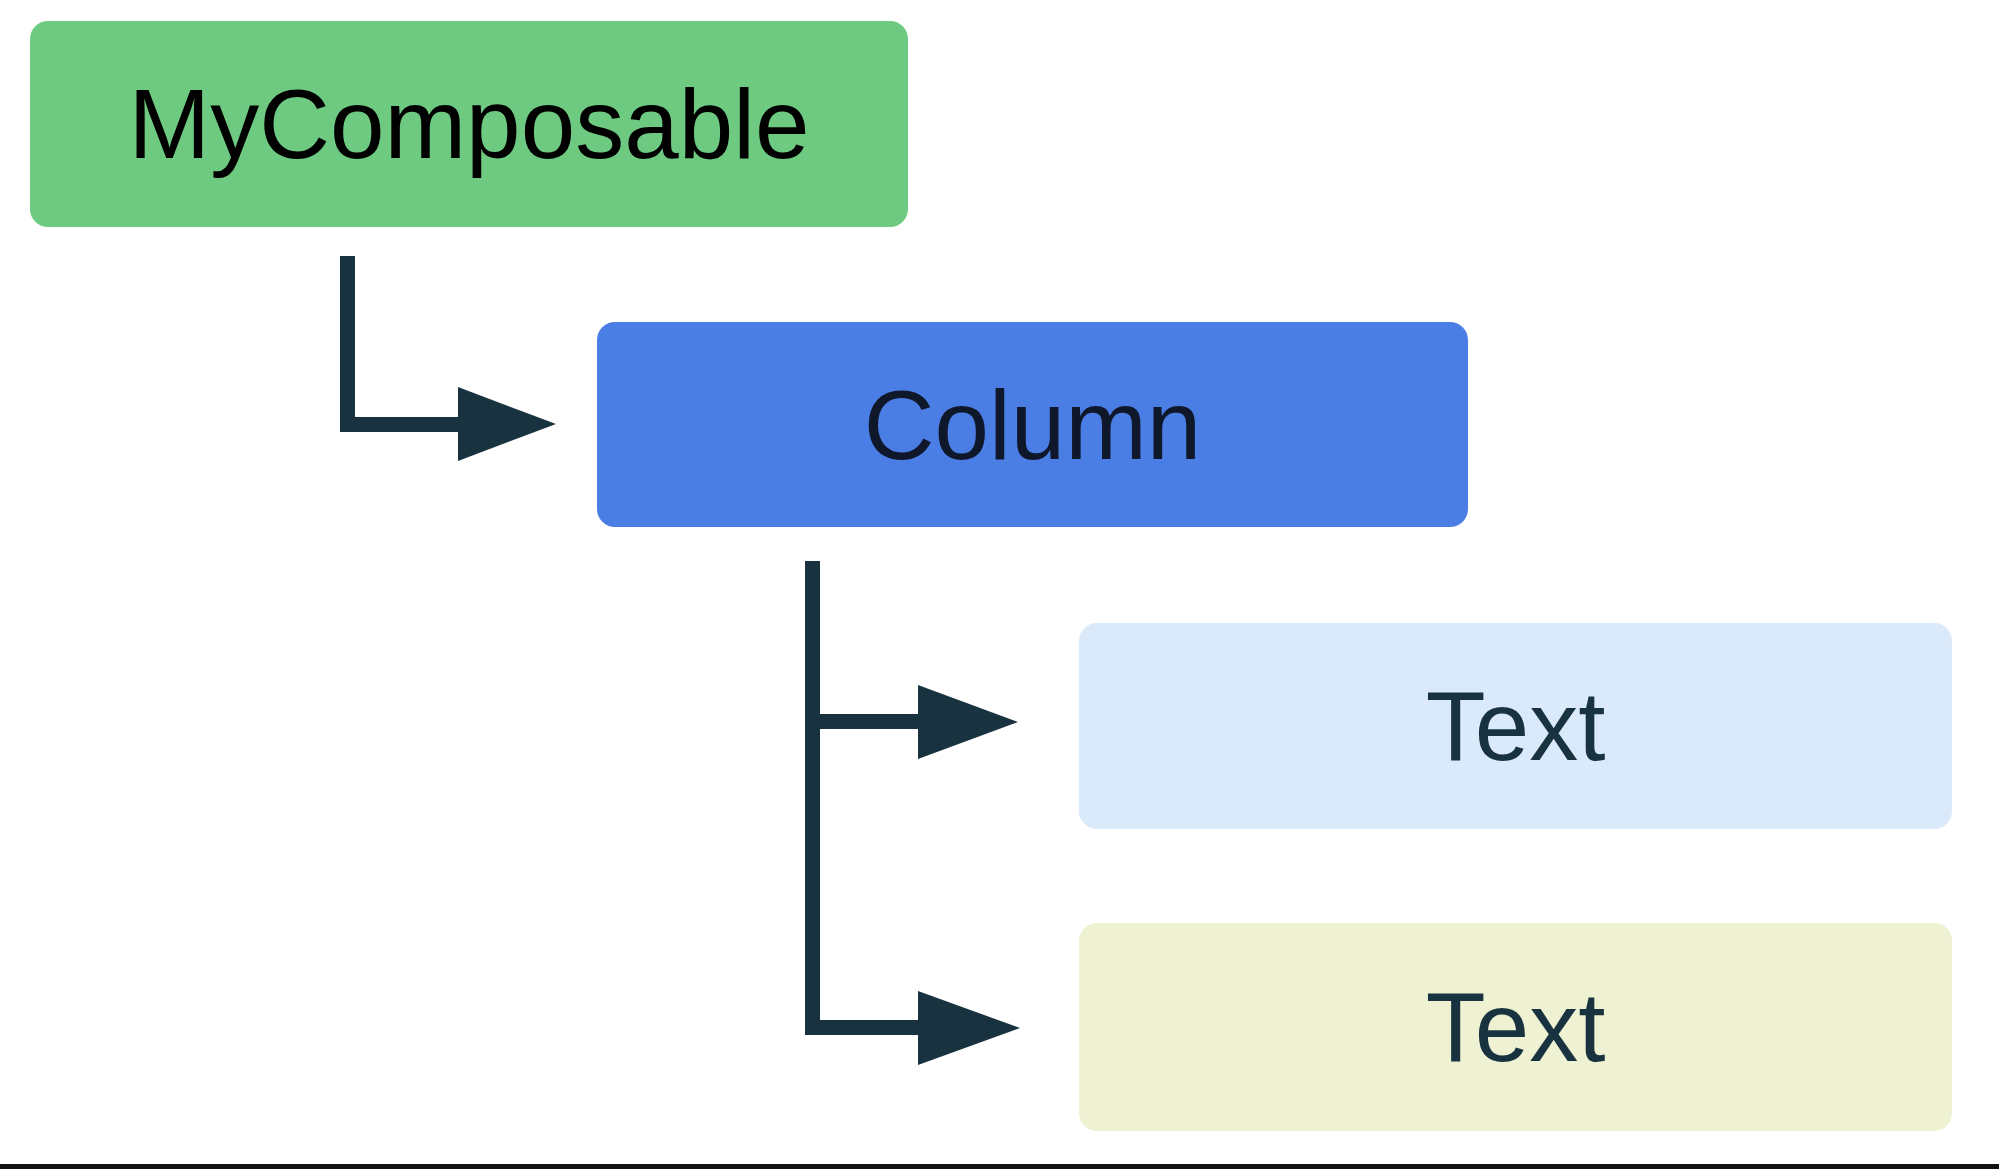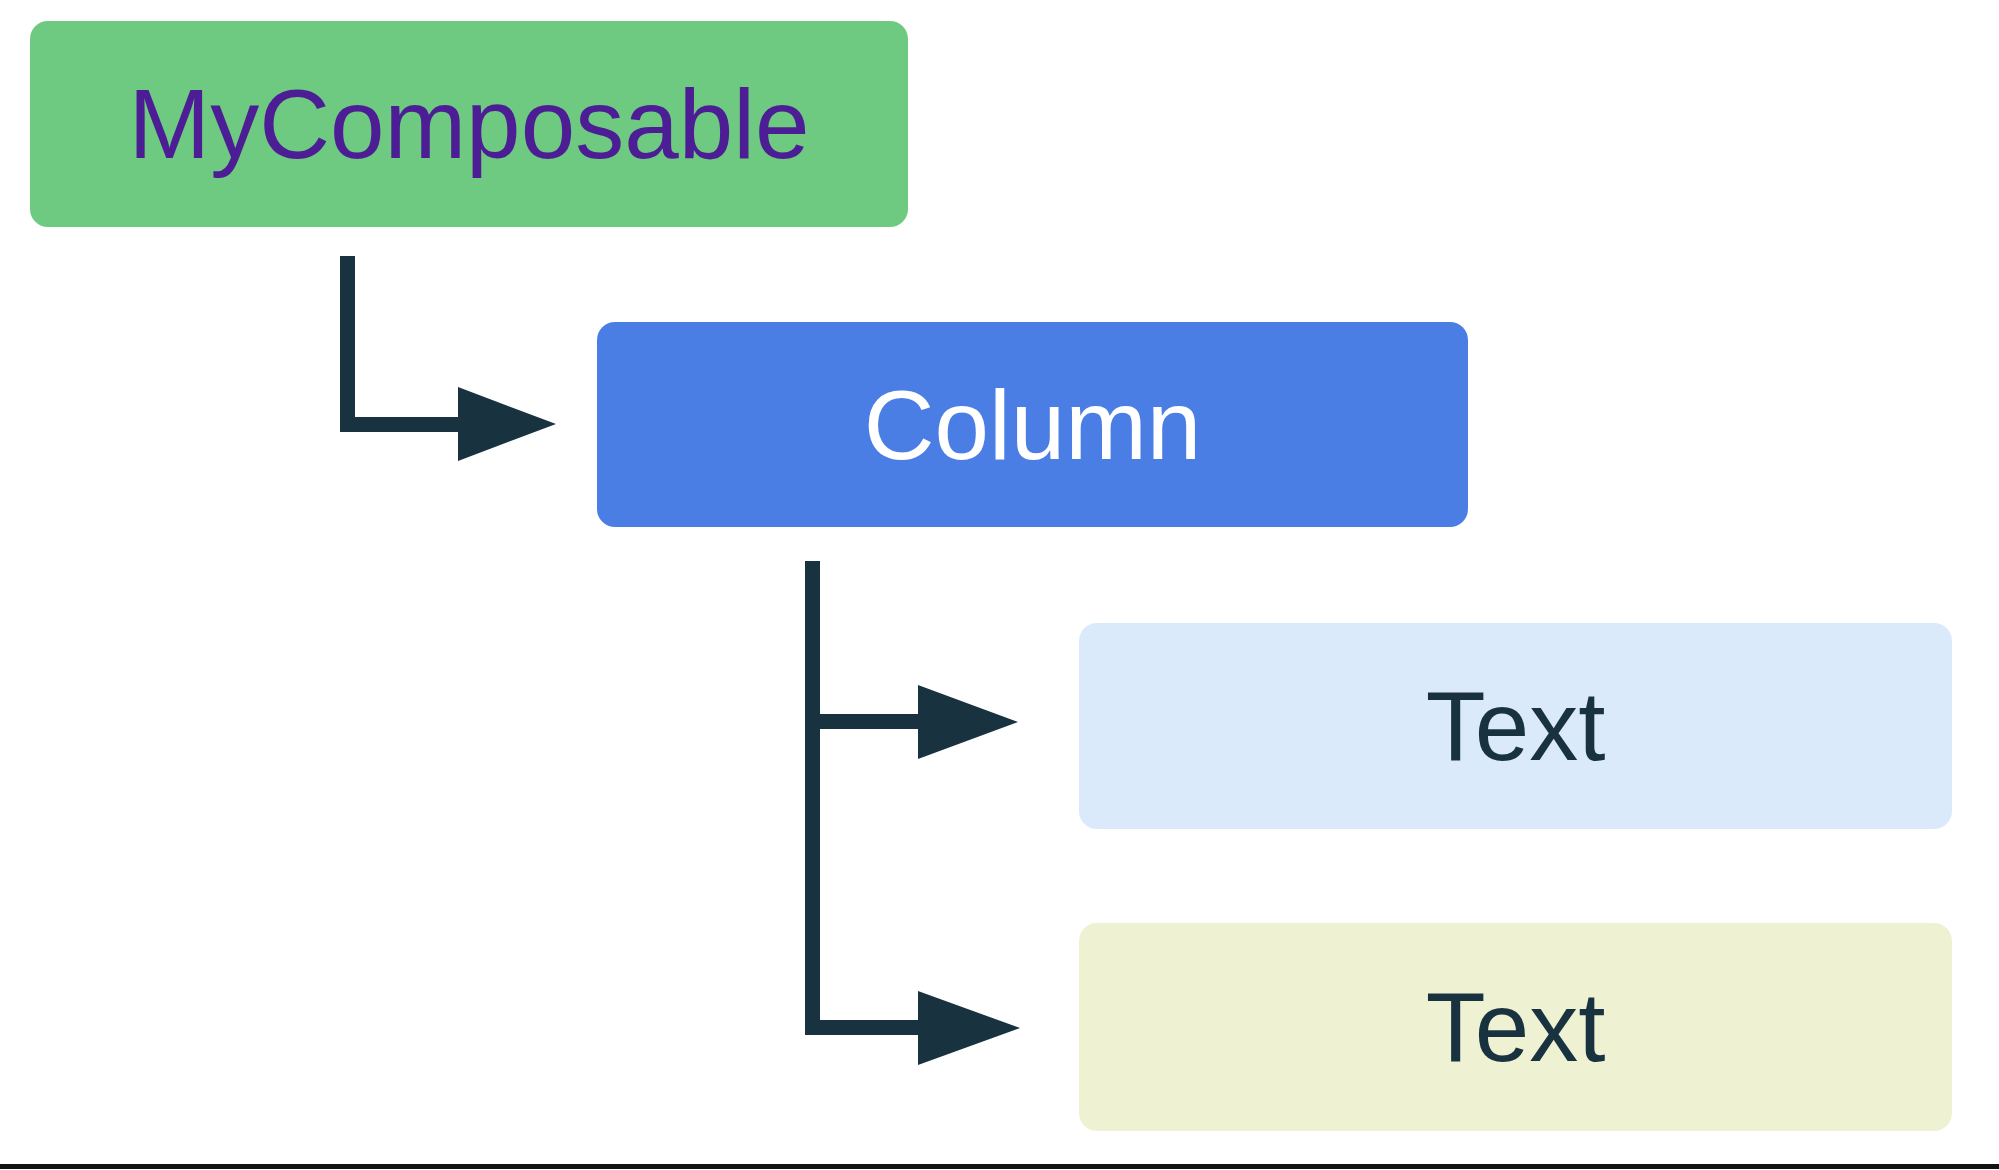--- a/index.html
+++ b/index.html
@@ -56,25 +56,25 @@
 
 <div class="canvas">
 
   <svg class="connectors" viewBox="0 0 1999 1170" xmlns="http://www.w3.org/2000/svg" aria-hidden="true">
     <path d="M340 256 L355 256 L355 417 L458 417 L458 387 L556 424 L458 461 L458 432 L340 432 Z" fill="#18323F"></path>
     <rect x="805" y="561" width="15" height="474" fill="#18323F"></rect>
     <path d="M805 714 L918 714 L918 685 L1018 722 L918 759 L918 729 L805 729 Z" fill="#18323F"></path>
     <path d="M805 1020 L918 1020 L918 991 L1020 1028 L918 1065 L918 1035 L805 1035 Z" fill="#18323F"></path>
   </svg>
 
-  <div class="node node-mycomposable" style="background-color: rgb(109, 202, 128); color: #4c1d95;">
+  <div class="node node-mycomposable" style="background-color: rgb(109, 202, 128); color: #000000;">
     <span class="label">MyComposable</span>
   </div>
 
-  <div class="node node-column" style="background-color: rgb(75, 126, 229); color: #ffffff;">
+  <div class="node node-column" style="background-color: rgb(75, 126, 229); color: #0f172a;">
     <span class="label">Column</span>
   </div>
 
   <div class="node node-text-1" style="background-color: rgb(219, 234, 251); color: rgb(24, 50, 63);">
     <span class="label">Text</span>
   </div>
 
   <div class="node node-text-2" style="background-color: rgb(239, 242, 210); color: rgb(24, 50, 63);">
     <span class="label">Text</span>
   </div>

